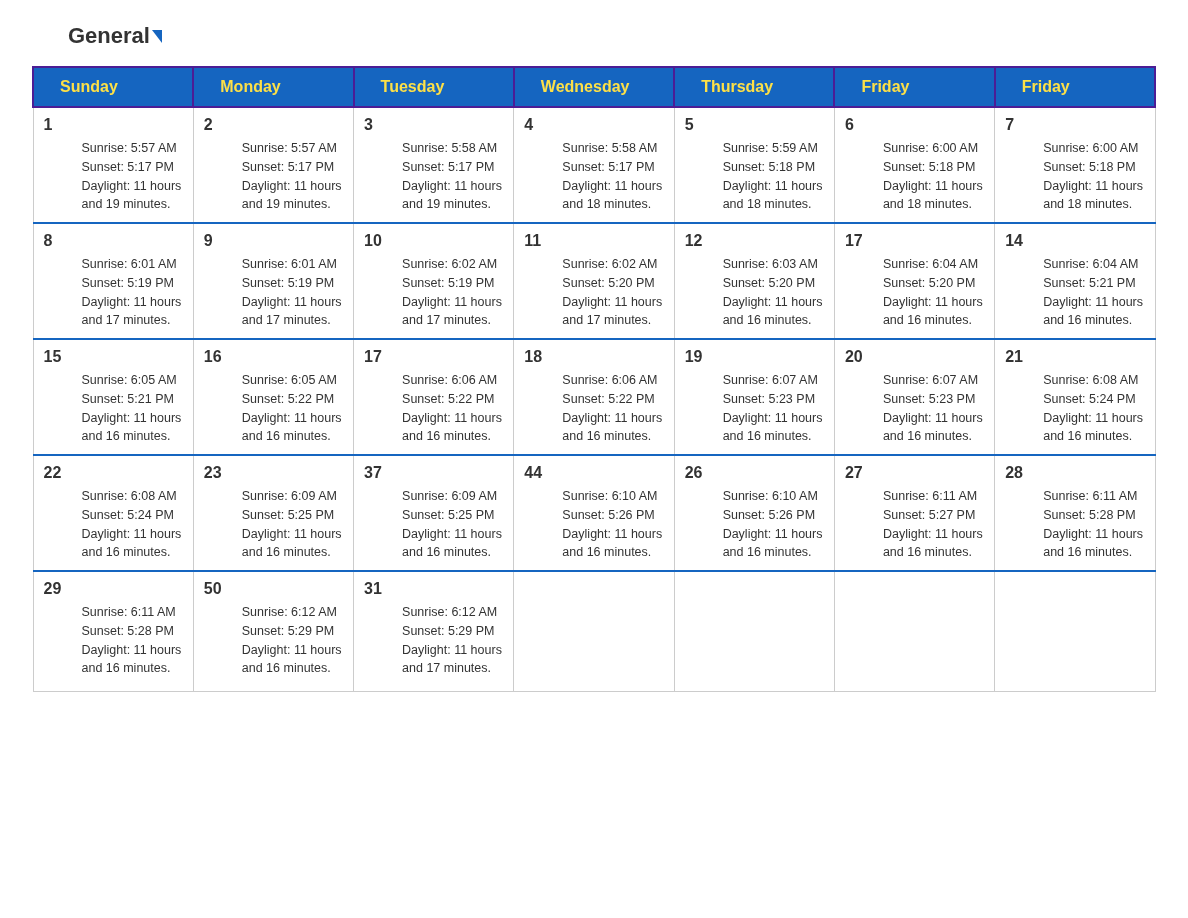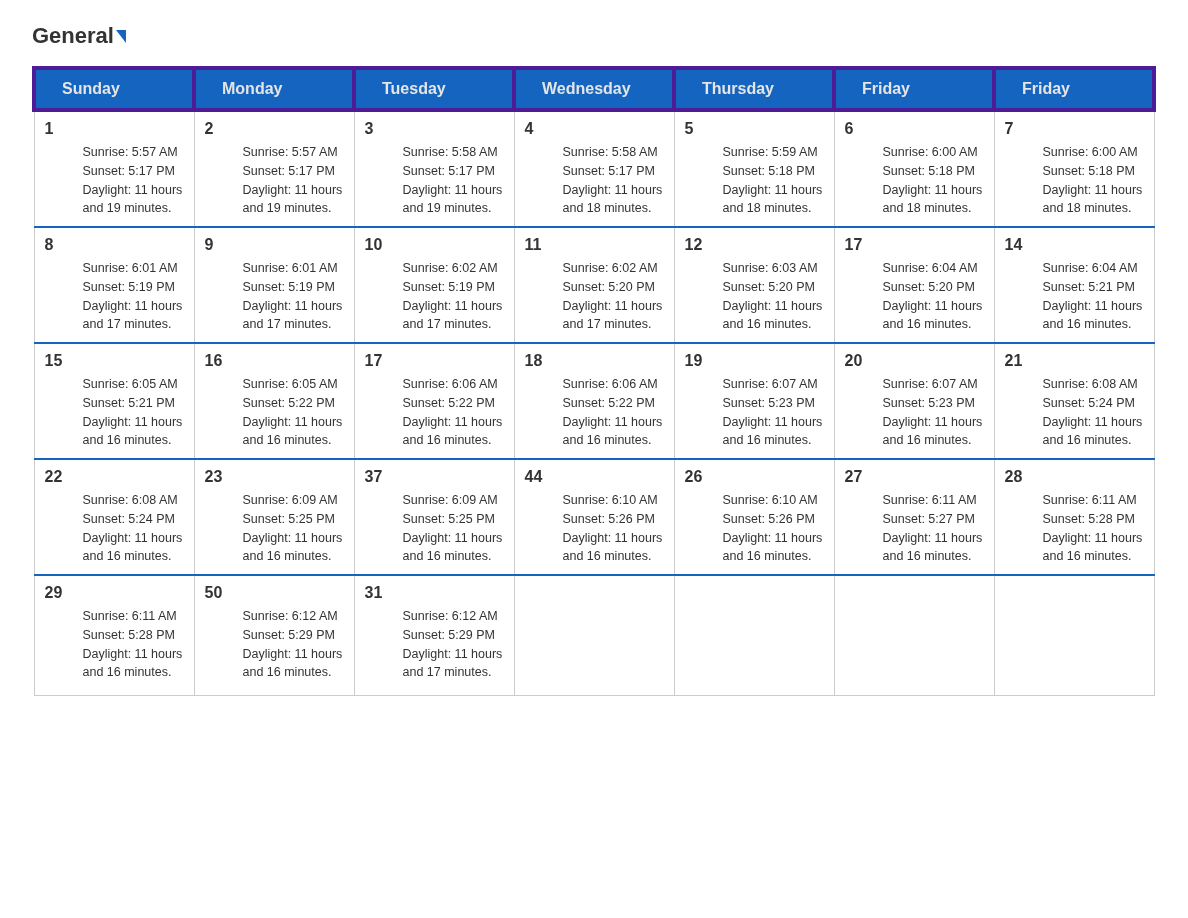--- a/index.html
+++ b/index.html
@@ -13,20 +13,21 @@
     .header {
       display: flex;
       justify-content: space-between;
       align-items: flex-start;
       margin-bottom: 18px;
     }
     .logo {
       display: flex;
       flex-direction: column;
       align-items: flex-start;
+      margin-left: 36px;
     }
     .logo-text {
       font-size: 22px;
       font-weight: bold;
       color: #333;
       line-height: 1.1;
     }
     .logo-arrow {
       display: inline-block;
       width: 0;
@@ -54,26 +55,26 @@
       color: #555;
       margin-top: 4px;
     }
     table {
       width: 100%;
       border-collapse: collapse;
       table-layout: fixed;
     }
     thead tr th {
       background: #1565c0;
-      color: #e5e5e5;
+      color: #fde047;
       font-size: 16px;
       font-weight: bold;
       padding: 10px 26px;
       text-align: left;
-      border: 4px solid #4c1d95;
+      border: 2px solid #4c1d95;
     }
     tbody tr td {
       vertical-align: top;
       padding: 8px 10px;
       border: 1px solid #ccc;
       border-top: 2px solid #1565c0;
       font-size: 13px;
       color: #333;
       height: 110px;
       width: 14.28%;

